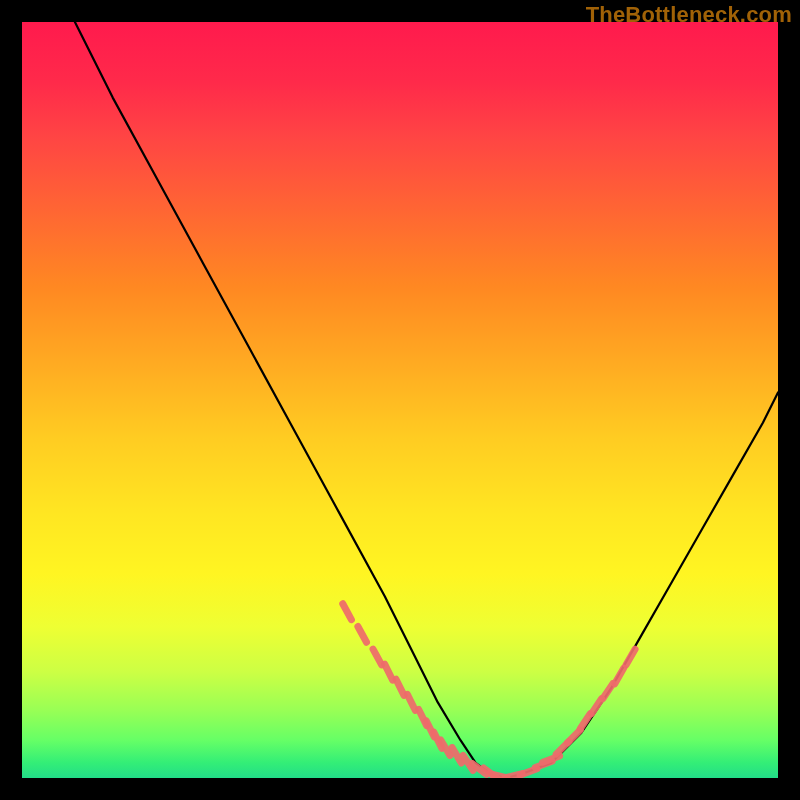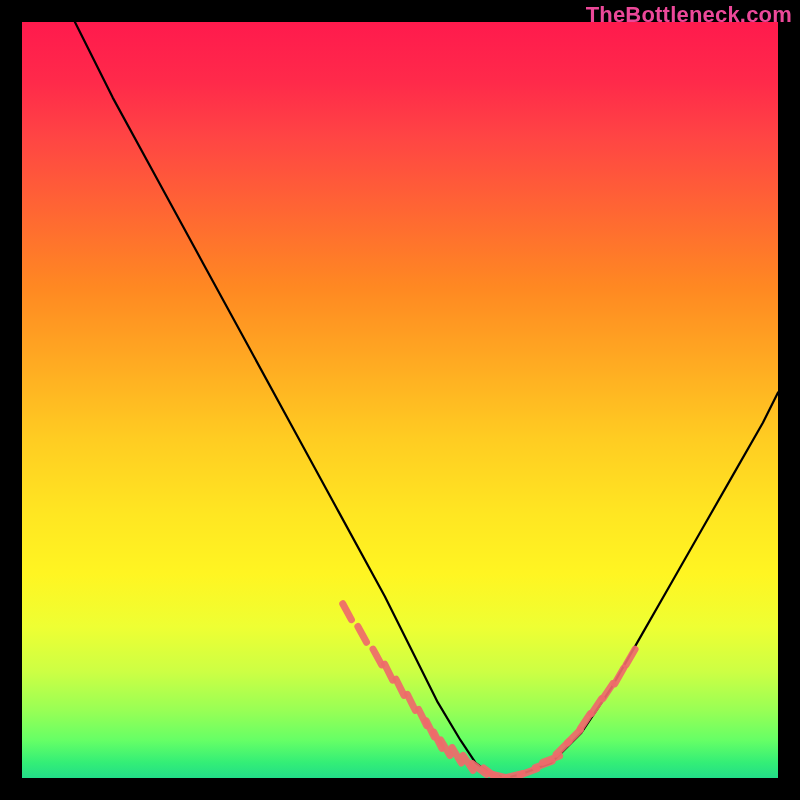--- a/index.html
+++ b/index.html
@@ -39,21 +39,21 @@
     width: 756px; height: 756px;
     pointer-events: none;
   }
   .watermark {
     position: absolute;
     top: 2px;
     right: 8px;
     font-family: Arial, Helvetica, sans-serif;
     font-size: 22px;
     font-weight: bold;
-    color: #ec4899;
+    color: #a16207;
     letter-spacing: 0.2px;
   }
 </style>
 </head>
 <body>
 
 <div class="frame">
   <div class="plot-area">
     <svg class="curve-svg" viewBox="0 0 756 756">
       <g id="curve-group">

